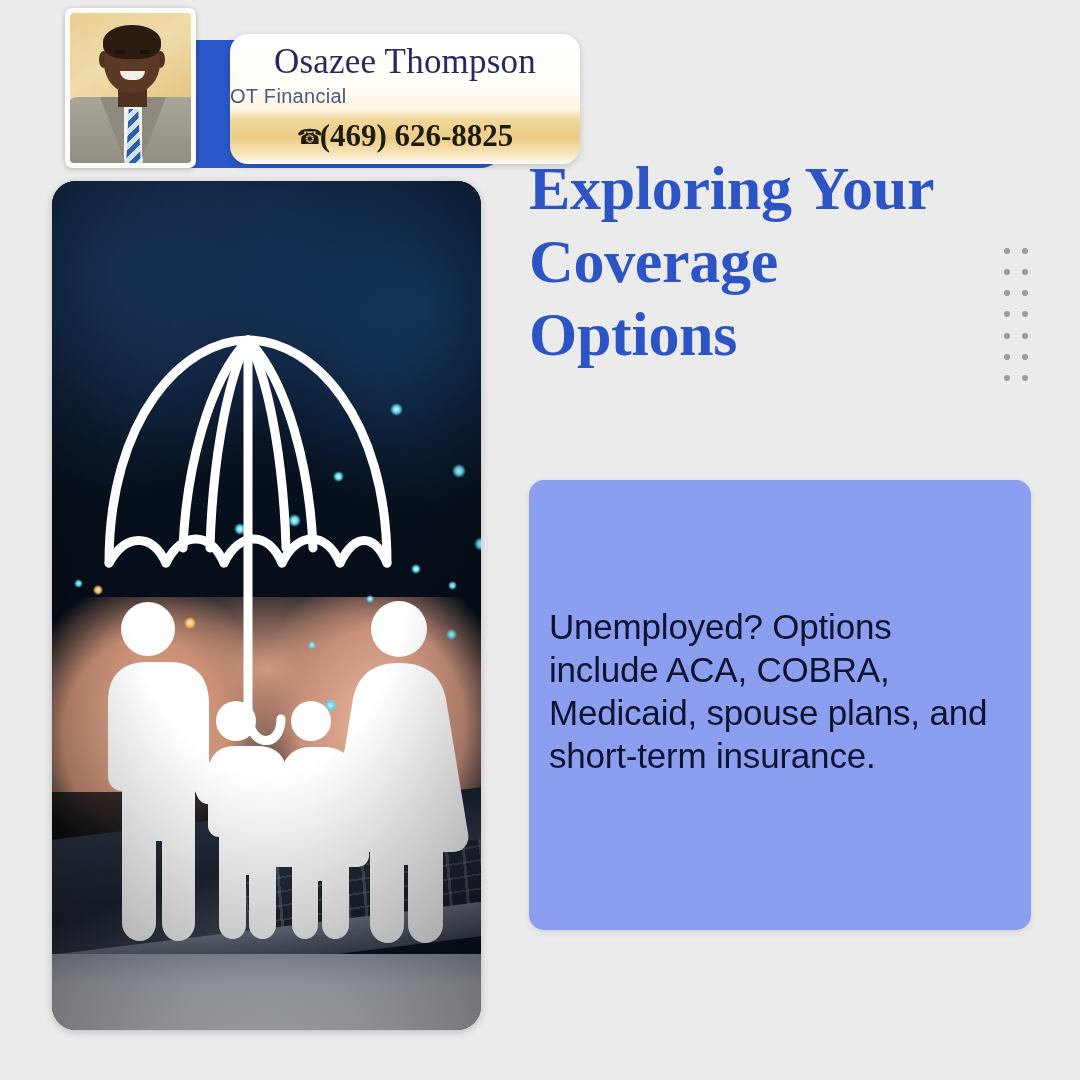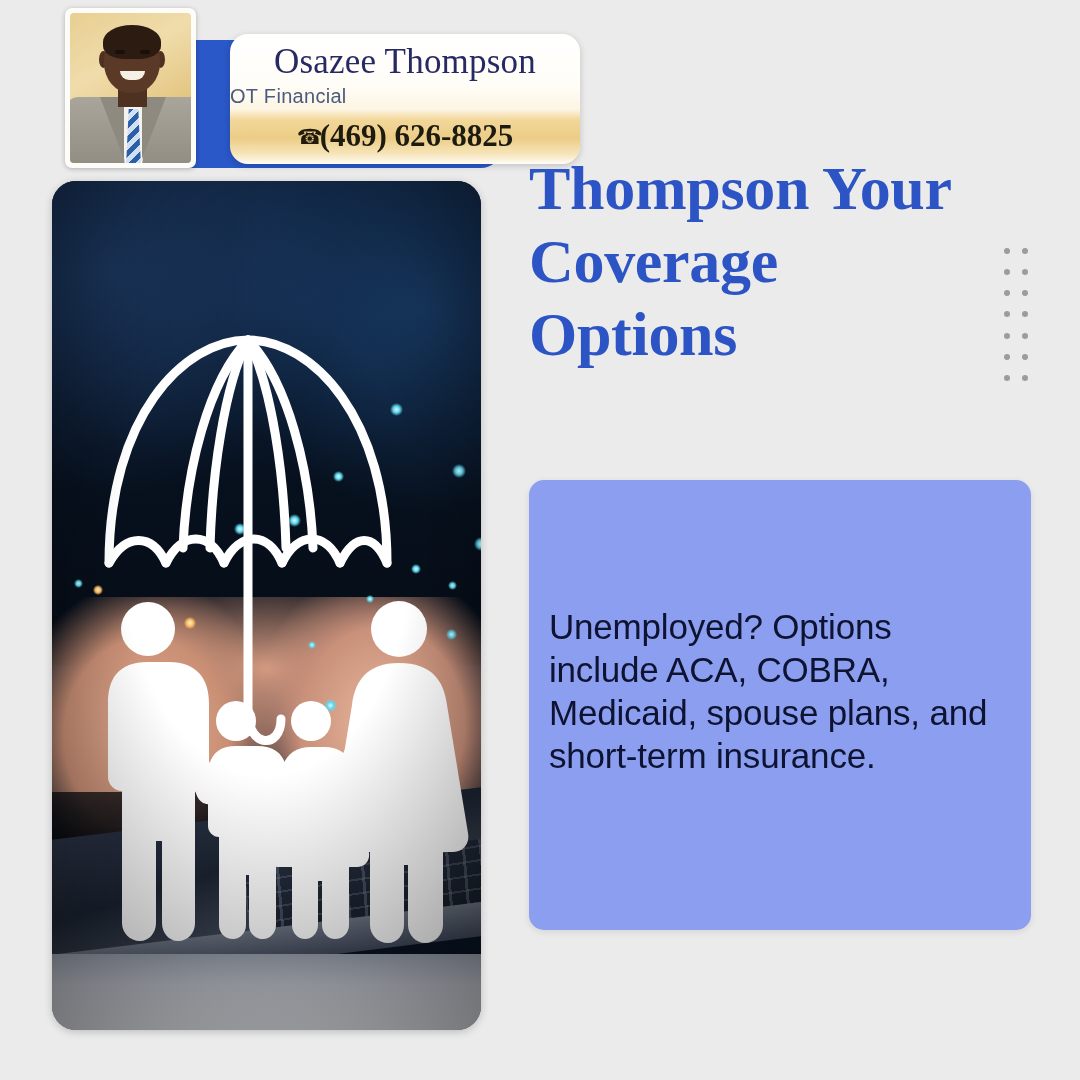--- a/index.html
+++ b/index.html
@@ -405,21 +405,21 @@
                  L391 671 L400 671 C411 671 418 663 416 652
                  L395 524 C392 500 380 482 347 482 Z"></path>
 
         <path d="M297 560 L275 606 C271 614 275 622 282 624 C288 627 295 623 298 616 L313 578 Z"></path>
       </g>
     </svg>
 
     <div id="pp-vignette"></div>
   </div>
 
-  <h1 id="headline">Thompson Your Coverage Options</h1>
+  <h1 id="headline">Exploring Your Coverage Options</h1>
 
   <div id="dot-grid">
     <span class="grid-dot"></span>
     <span class="grid-dot"></span>
     <span class="grid-dot"></span>
     <span class="grid-dot"></span>
     <span class="grid-dot"></span>
     <span class="grid-dot"></span>
     <span class="grid-dot"></span>
     <span class="grid-dot"></span>

